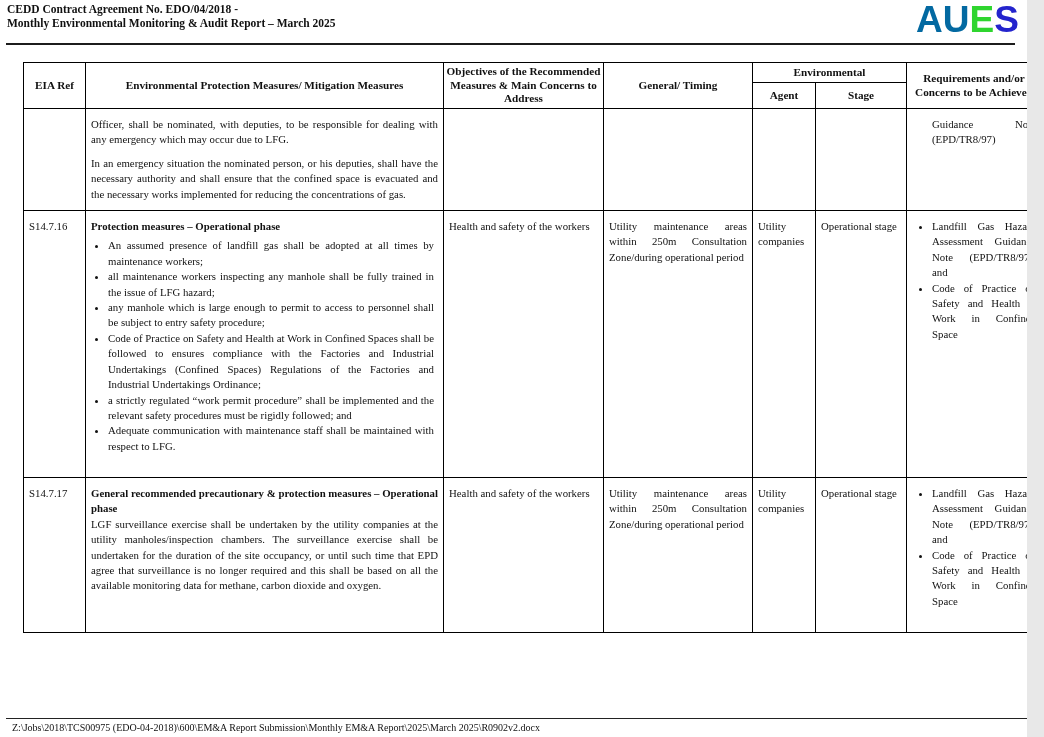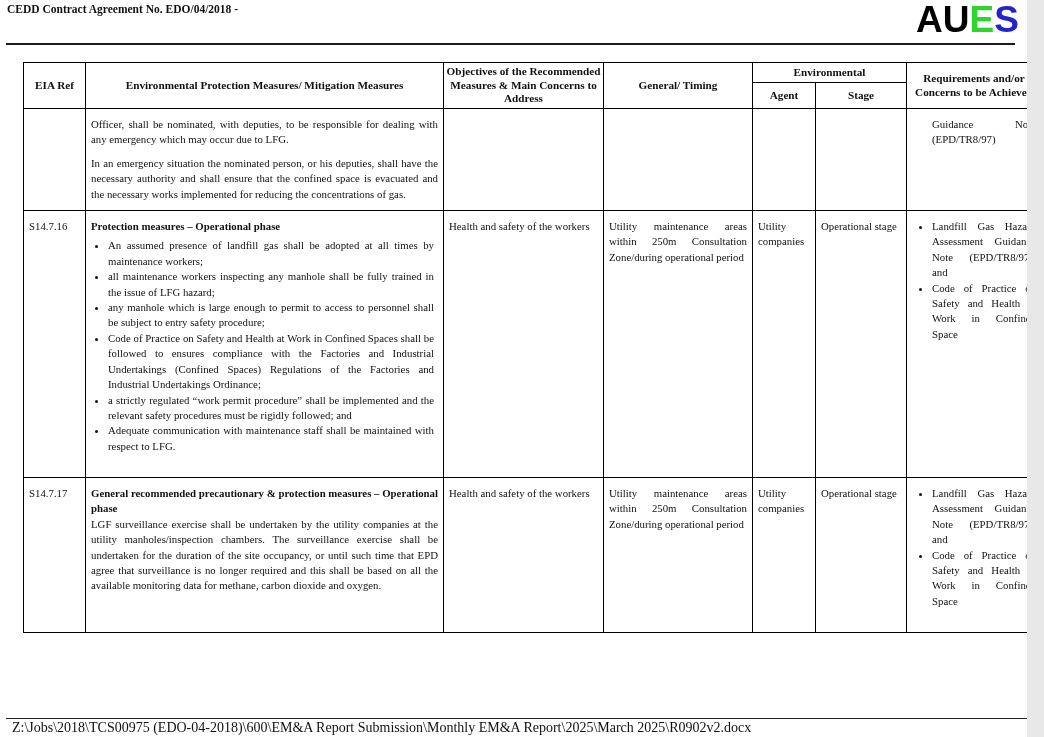--- a/index.html
+++ b/index.html
@@ -31,32 +31,33 @@
   .cell-heading{font-weight:bold;text-align:justify;}
 
   ul.blt{margin:4px;padding-left:13px;list-style:disc outside;}
   ul.blt li{margin:0;}
   ul.req-blt{margin:0;padding-left:20px;list-style:disc outside;}
   ul.req-blt li{margin:0;}
   .req-cont{margin-left:20px;text-align:justify;}
 
   
   .footer-rule{position:absolute;left:6px;top:718px;width:1031px;height:1px;background:#222;}
-  .footer-path{position:absolute;left:12px;top:722px;font-size:14px;line-height:11px;white-space:nowrap;}
+  .footer-path{position:absolute;left:12px;top:722px;font-size:10px;line-height:11px;white-space:nowrap;}
 </style>
 </head>
 <body>
 
 <div class="page">
 
   <div class="doc-header">
     <div>CEDD Contract Agreement No. EDO/04/2018 -</div>
+    <div>Monthly Environmental Monitoring &amp; Audit Report – March 2025</div>
   </div>
 
-  <div class="logo"><span class="logo-blue" style="color: #000000;">AU</span><span class="logo-green" style="color: rgb(47, 213, 47);">E</span><span class="logo-blue" style="color: rgb(36, 36, 205);">S</span></div>
+  <div class="logo"><span class="logo-blue" style="color: #0369a1;">AU</span><span class="logo-green" style="color: rgb(47, 213, 47);">E</span><span class="logo-blue" style="color: rgb(36, 36, 205);">S</span></div>
 
   <div class="header-rule"></div>
 
   <table class="emt">
     <colgroup>
       <col class="c-ref">
         <col class="c-meas">
         <col class="c-obj">
         <col class="c-loc">
       <col class="c-agent">

